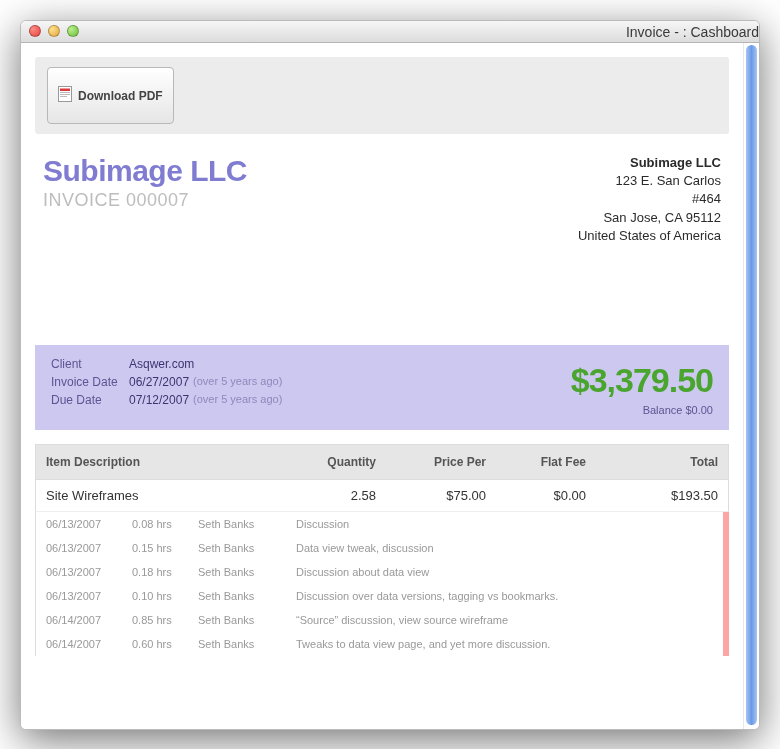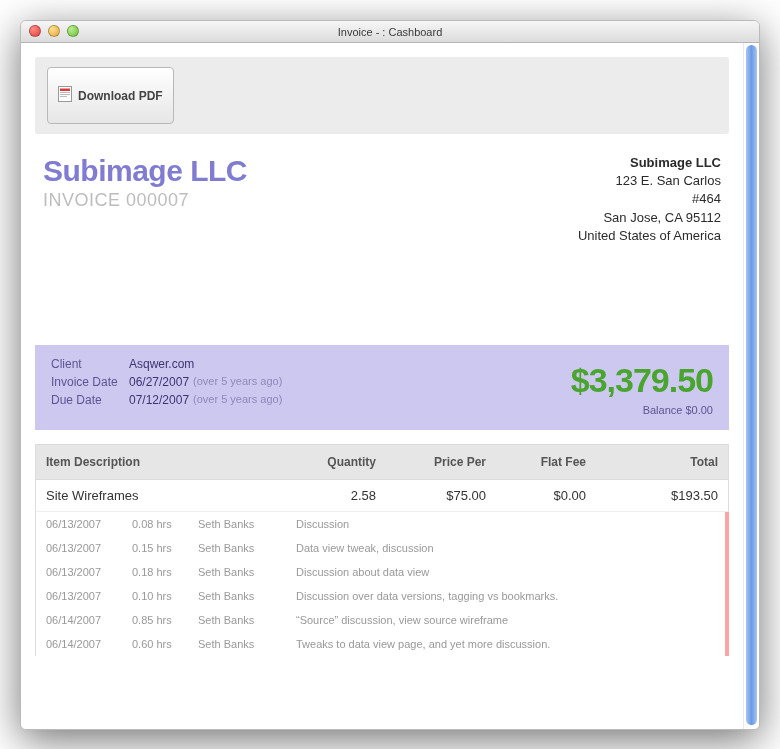--- a/index.html
+++ b/index.html
@@ -39,22 +39,22 @@
   }
   .tl {
     width: 12px; height: 12px; border-radius: 50%;
     border: 0.5px solid rgba(0,0,0,0.25);
   }
   .tl.red { background: radial-gradient(circle at 30% 30%, #ff8b82, #e24440); }
   .tl.yellow { background: radial-gradient(circle at 30% 30%, #ffe08b, #e2a740); }
   .tl.green { background: radial-gradient(circle at 30% 30%, #b8f08b, #6fbf3b); }
   .title {
     flex: 1;
-    text-align: center;
-    font-size: 11px;
+    text-align: right;
+    font-size: 14px;
     color: #3a3a3a;
   }
   .content-wrap {
     flex: 1;
     display: flex;
     overflow: hidden;
   }
   .content {
     flex: 1;
     overflow-y: auto;
@@ -170,21 +170,21 @@
     border-bottom:1px solid #eee;
     background:#fff;
     align-items:flex-end;
   }
   .time-row {
     display:flex;
     font-size:11px;
     color:#999;
     padding:6px 10px;
     border-left:1px solid #dcdcdc;
-    border-right:4px solid #fca5a5;
+    border-right:6px solid #fca5a5;
     background:#fff;
   }
   .t-date { flex:0 0 86px; }
   .t-hrs { flex:0 0 66px; }
   .t-person { flex:0 0 98px; }
   .t-note { flex:1; }
 </style>
 </head>
 <body>
 

